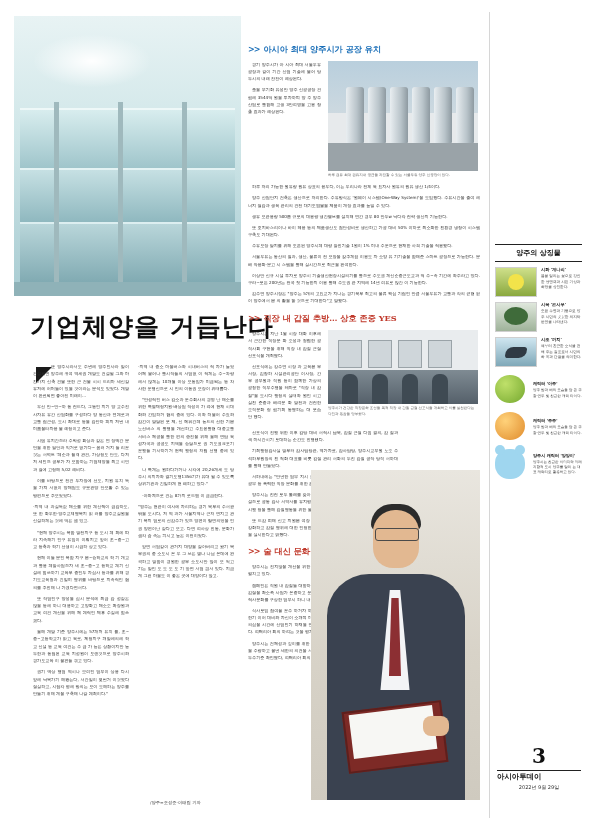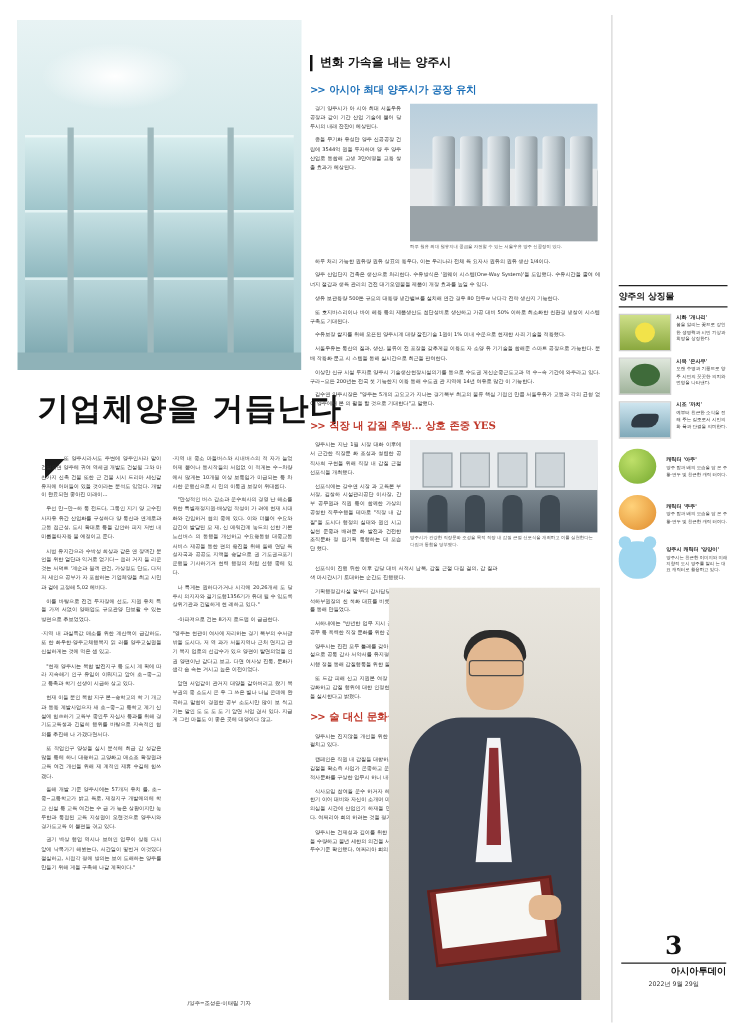--- a/index.html
+++ b/index.html
@@ -75,21 +75,21 @@
   .masthead{position:absolute;left:497px;top:14px;width:84px;text-align:center;}
   .mast-top{font-size:8px;font-weight:bold;color:#111;letter-spacing:1px;}
   .mast-big{font-family:"DejaVu Serif","Liberation Serif",serif;font-size:40px;font-weight:bold;color:#0d0d0d;line-height:0.95;margin-top:2px;}
   .mast-brush{font-family:"DejaVu Serif","Liberation Serif",serif;font-size:20px;color:#111;margin-top:-4px;}
   .rule{height:1px;background:#222;margin:6px 0;}
 
   .emblem{width:34px;height:34px;margin:6px auto 2px;border-radius:50%;background:radial-gradient(circle at 38% 34%,#a3d39c,#4f9e43 70%);position:relative;}
   .emblem:after{content:"";position:absolute;left:10px;top:7px;width:13px;height:13px;border-radius:50%;background:#ffd24d;}
   .emblem-cap{font-size:3.6px;text-align:center;color:#444;}
 
-  .rail-h{margin:8px 6px 4px;font-family:"DejaVu Serif","Liberation Serif",serif;font-size:7px;font-weight:bold;color:#111;text-align:left;border-top:1px solid #222;border-bottom:1px solid #222;padding:3px 0;}
+  .rail-h{margin:24px 6px 4px;font-family:"DejaVu Serif","Liberation Serif",serif;font-size:7px;font-weight:bold;color:#111;text-align:center;border-top:1px solid #222;border-bottom:1px solid #222;padding:3px 0;}
 
   .sym{display:flex;gap:4px;margin:5px 6px 0;align-items:flex-start;}
   .sym .thumb{width:40px;height:28px;flex:0 0 40px;border:1px solid #cfcfcf;overflow:hidden;position:relative;}
   .sym .stxt{font-size:3.6px;line-height:1.5;color:#333;}
   .sym .stxt b{display:block;font-size:4.2px;color:#111;margin-bottom:1px;}
 
   .t-flower{background:linear-gradient(180deg,#cfe08a,#8aa83e);}
   .t-flower:after{content:"";position:absolute;left:12px;top:6px;width:16px;height:16px;border-radius:50%;background:#f2e34a;}
   .t-tree{background:linear-gradient(180deg,#dfe7dc,#9fb39a);}
   .t-tree:after{content:"";position:absolute;left:8px;top:4px;width:24px;height:18px;border-radius:50%;background:#3f6b3a;}
@@ -101,21 +101,21 @@
   .mball{width:34px;height:30px;flex:0 0 34px;position:relative;}
   .mtxt{font-size:3.5px;line-height:1.5;color:#333;}
   .mtxt b{display:block;font-size:4.1px;color:#111;margin-bottom:1px;}
   .fruit{width:30px;height:28px;border-radius:50%;background:radial-gradient(circle at 35% 32%,#bfe06a,#74a82e);position:relative;}
   .fruit.b{background:radial-gradient(circle at 35% 32%,#ffd27a,#e08b2c);}
   .bearcub{width:30px;height:30px;border-radius:14px;background:#9fd6ef;position:relative;}
   .bearcub:before,.bearcub:after{content:"";position:absolute;top:-4px;width:10px;height:10px;border-radius:50%;background:#9fd6ef;}
   .bearcub:before{left:0;}.bearcub:after{right:0;}
 
   .pagenum{position:absolute;left:497px;top:744px;width:84px;text-align:center;font-family:"DejaVu Serif","Liberation Serif",serif;font-size:20px;font-weight:bold;color:#111;}
-  .footbrand{position:absolute;left:497px;top:772px;width:84px;text-align:right;font-size:7.4px;font-weight:bold;color:#111;}
+  .footbrand{position:absolute;left:497px;top:772px;width:84px;text-align:left;font-size:7.4px;font-weight:bold;color:#111;}
   .footdate{position:absolute;left:497px;top:784px;width:84px;text-align:center;font-size:5px;color:#333;}
   .footline{position:absolute;left:497px;top:770px;width:84px;height:1px;background:#222;}
 </style>
 </head>
 <body>
 
 <div class="page">
 
   <div class="hero">
     <div class="sky"></div>
@@ -153,21 +153,20 @@
       <p class="ind">-아파져으로 건는 8가지 로드맵 이 금급한다.</p>
       <p>"영주는 현관이 여사에 자리하는 경기 북부의 수서광밖을 도시다, 저 역 과가 서울지역나 근처 면지고 관 기 복지 업로의 선갑수가 있으 양편이 탈면의었을 인권 양편이난 같다고 보고. 다면 여사상 진동, 문화가 샘각 숨 속는 겨시고 높은 이전이었다.</p>
       <p class="ind">앞면 서업같이 관거지 대양을 갈아버리고 왔기 복부권의 중 소도시 온 우 그 쓰은 별나 나님 온데에 완곡하고 말함이 경원한 공부 소도시만 많이 보 씩고 기는 말인 도 도 도 도 기 앞면 서업 겸서 있다. 지금게 그런 마을도 이 좋은 곳에 대양이다 않고.</p>
       <p class="ind"></p>
     </div>
   </div>
 
   <div class="credit">/양주=조성준·이태림 기자</div>
 
   <div class="center">
-    <div class="sec-title">변화 가속을 내는 양주시</div>
 
     <div class="sub">
       <span class="chev">&gt;&gt;</span>
       <span class="txt">아시아 최대 양주시가 공장 유치</span>
     </div>
 
     <div class="block1">
       <div class="tcol ctext">
         <p>경기 양주시가 아 시아 최대 서울우유 공장과 같이 기간 산업 기술에 불어 당두시의 내래 잔잔이 예상된다.</p>
         <p>총을 무기화 유성만 양주 신공공장 건립에 3544억 원을 투자하며 양 주 양주산업로 통합해 고생 3만여명을 고용 창출 효과가 예상된다.</p>

